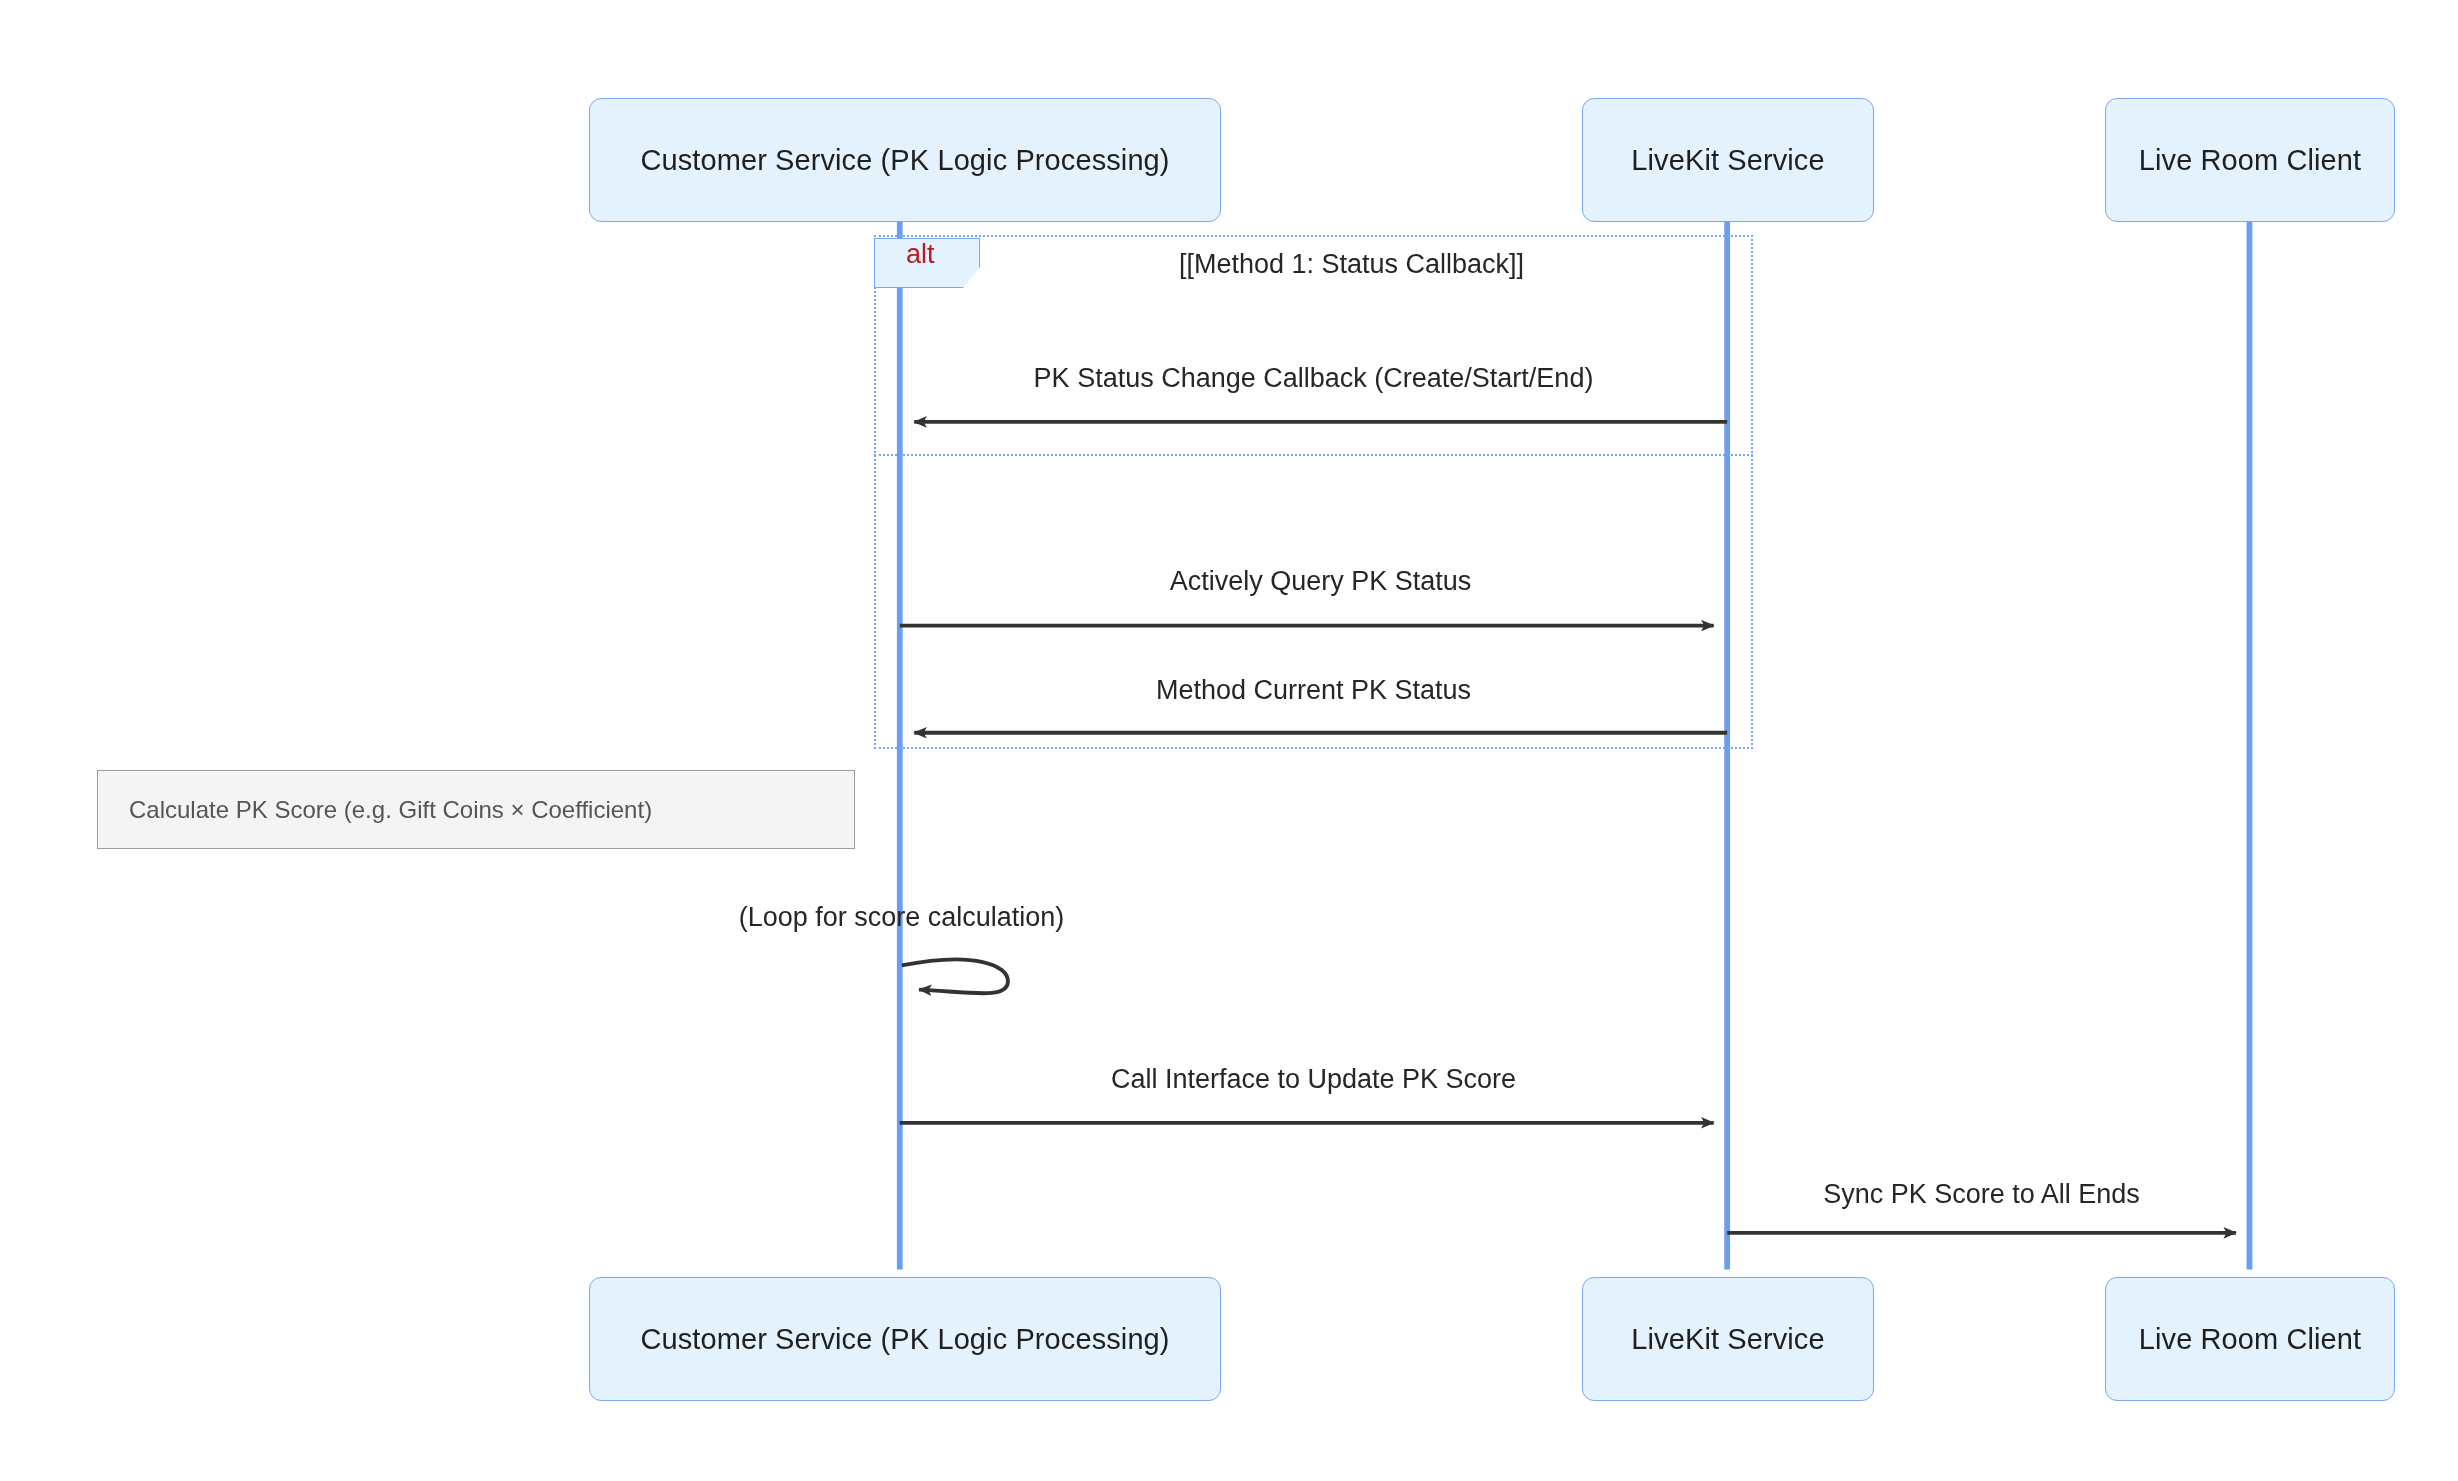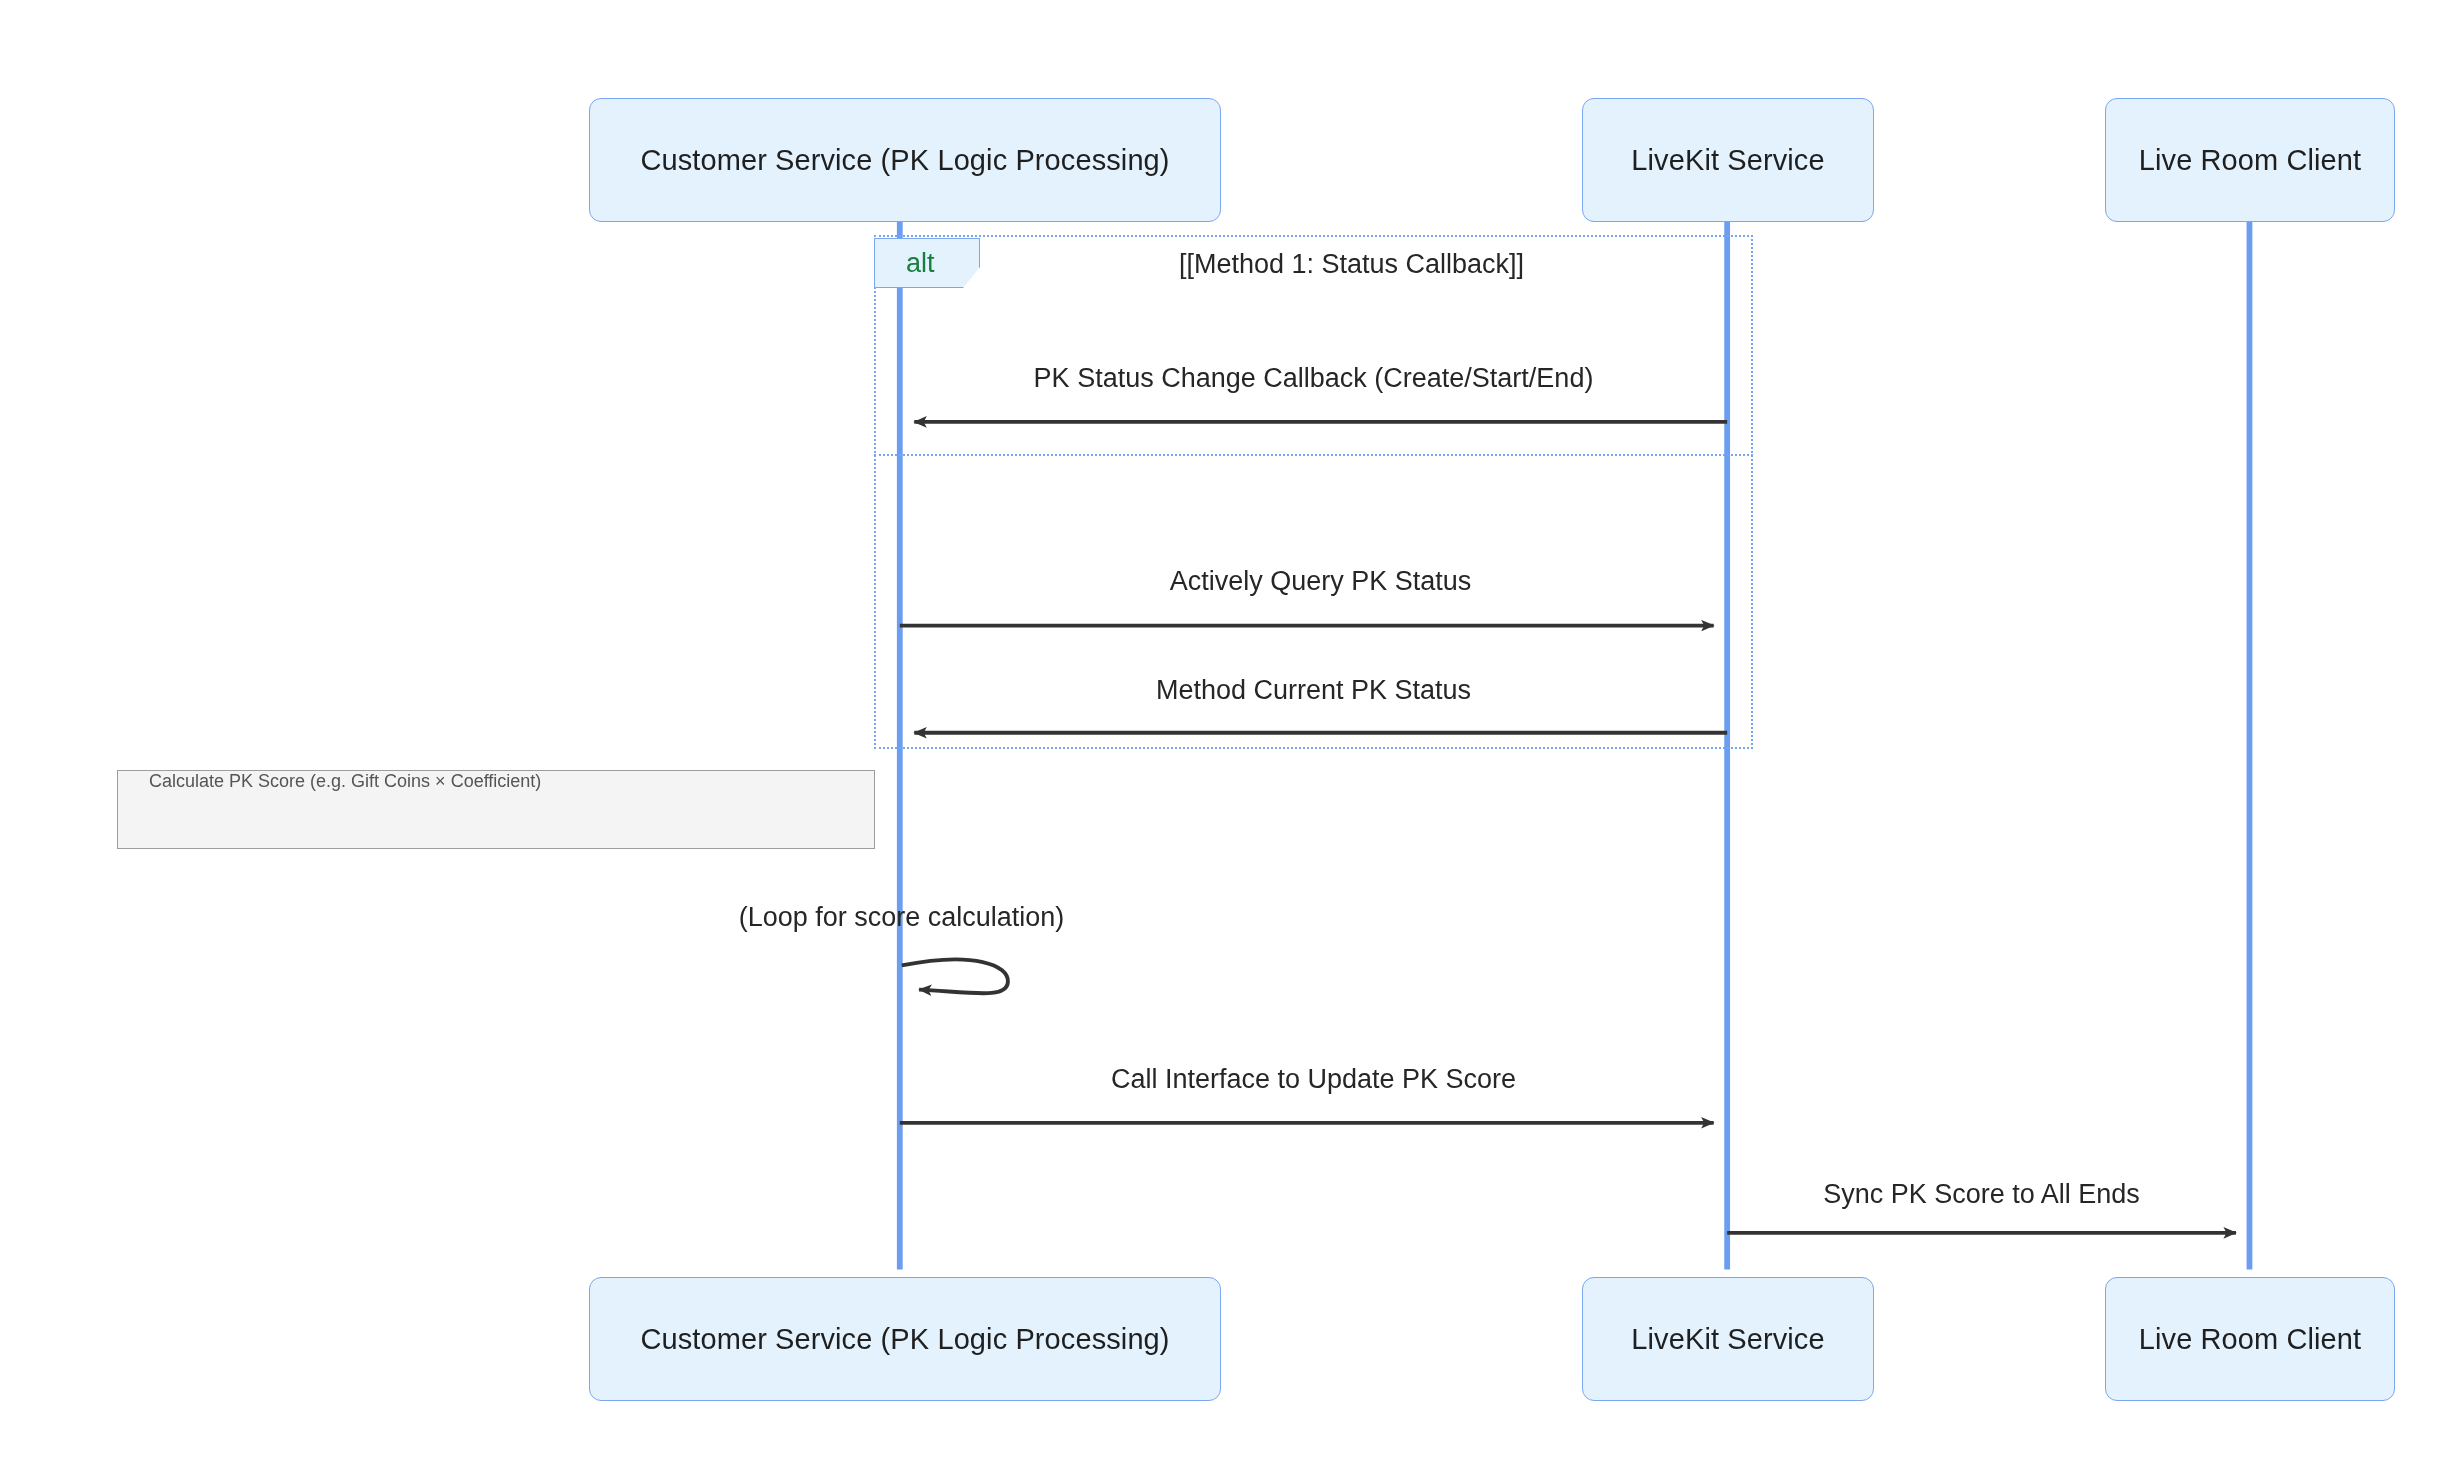--- a/index.html
+++ b/index.html
@@ -54,24 +54,24 @@
     position: absolute;
     border-top: 2.9px dotted #77a6f2;
     z-index: 4;
   }
   .alt-tab {
     position: absolute;
     box-sizing: border-box;
     background: #e3f2fd;
     border: 1.9px solid #7ba7f0;
     display: flex;
-    align-items: center;
+    align-items: flex-start;
     justify-content: center;
     font-size: 27px;
-    color: #15803d;
+    color: #b91c1c;
     clip-path: polygon(0 0, 100% 0, 100% 58%, 84% 100%, 0 100%);
     z-index: 6;
     padding-right: 13.5px;
   }
   .alt-section-label {
     position: absolute;
     text-align: center;
     font-size: 27px;
     color: #262626;
     z-index: 6;
@@ -87,26 +87,25 @@
     z-index: 6;
     margin-top: 8px;
   }
   
   .note-box {
     position: absolute;
     box-sizing: border-box;
     background: #f4f4f5;
     border: 1.9px solid #9d9d9d;
     display: flex;
-    align-items: flex-start;
+    align-items: center;
     padding-left: 31px;
-    font-size: 18px;
+    font-size: 24px;
     color: #555555;
     z-index: 6;
-    margin-left: 20px;
   }
 </style>
 </head>
 <body>
 
 <div id="diagram-root">
 
   <svg id="diagram-svg" viewBox="0 0 2546 1534" xmlns="http://www.w3.org/2000/svg">
     <defs>
       <marker id="arrowFilled" markerWidth="14" markerHeight="12" refX="13" refY="6" orient="auto" markerUnits="userSpaceOnUse">

